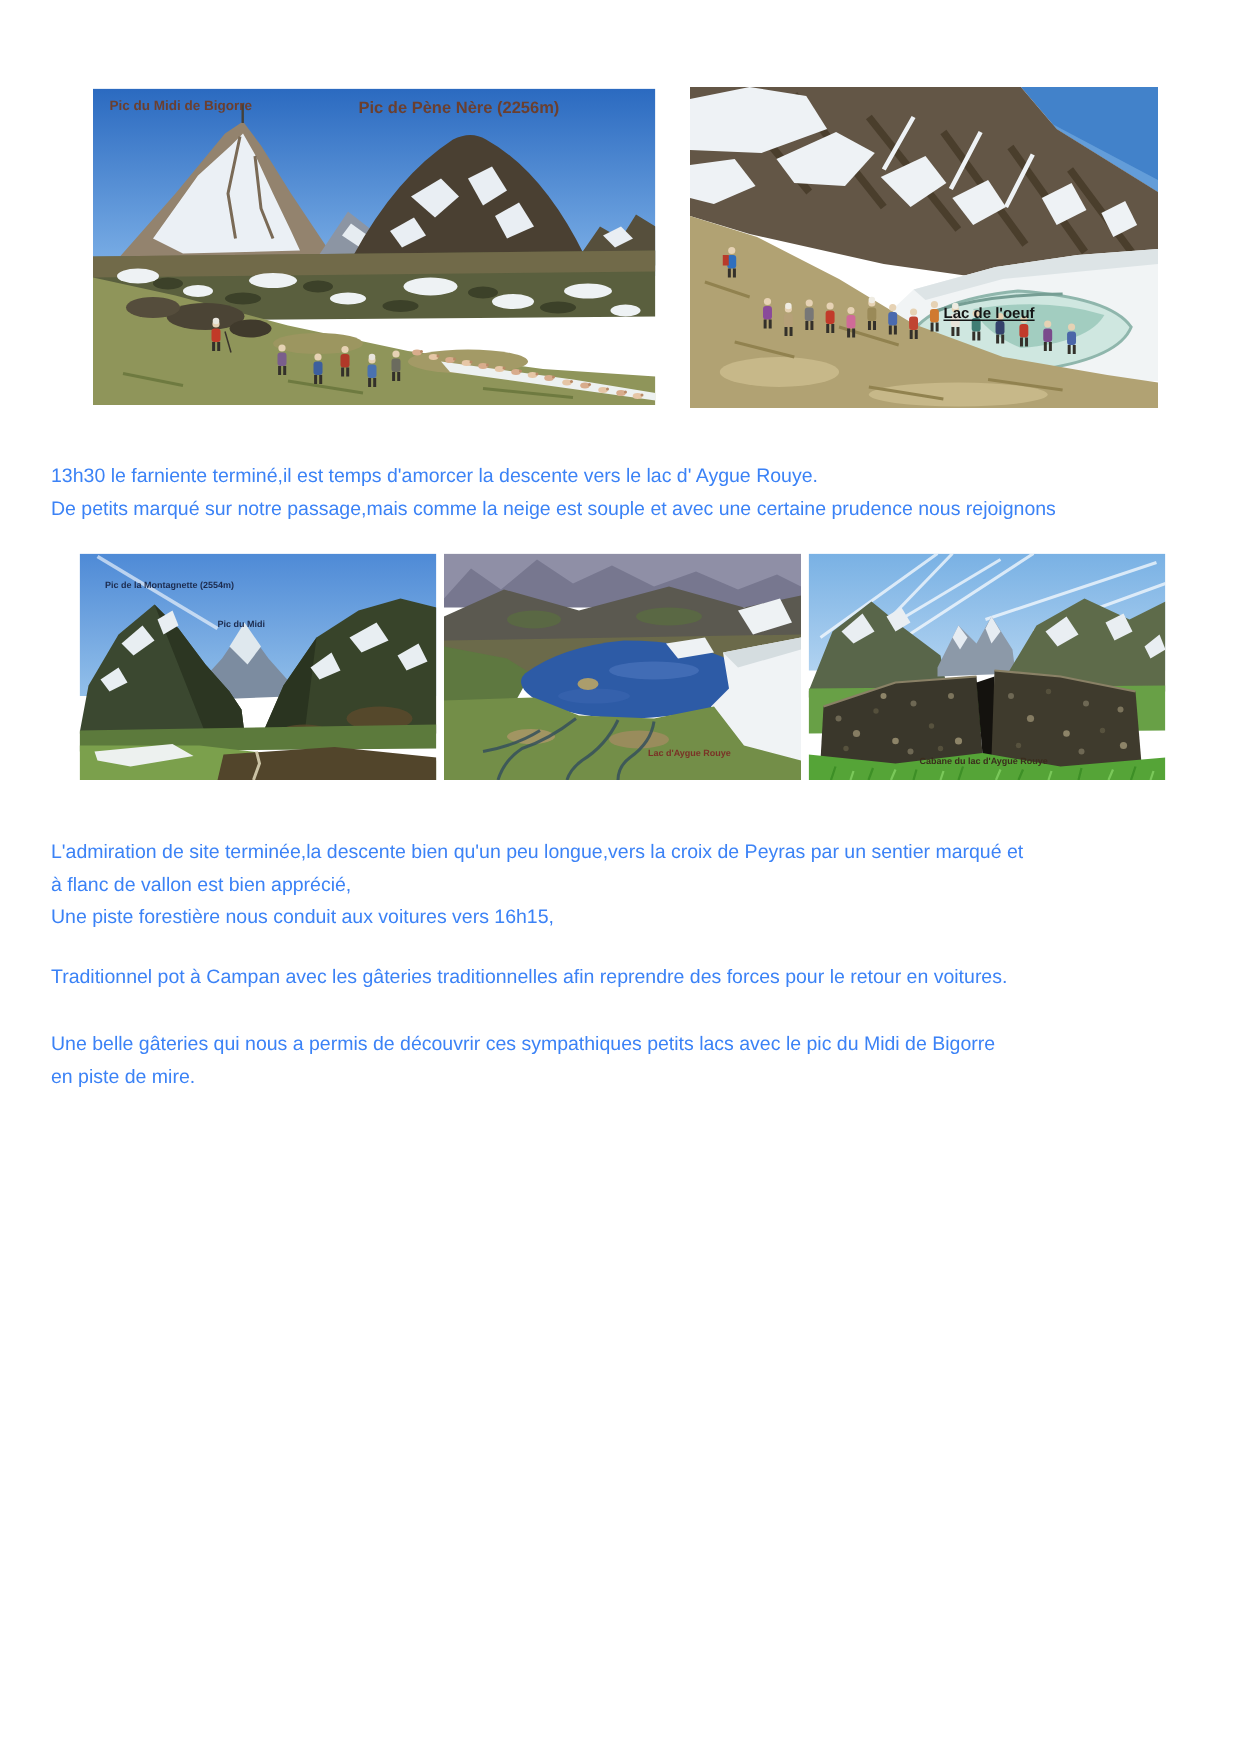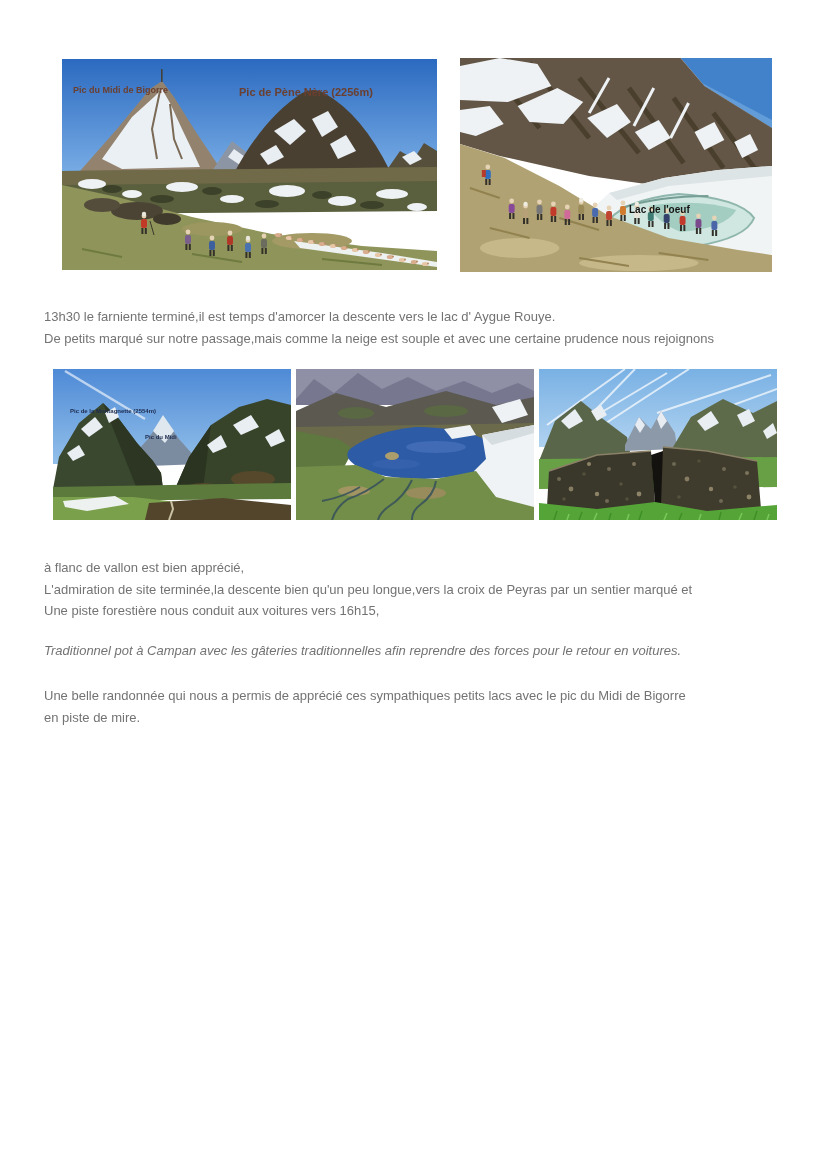--- a/index.html
+++ b/index.html
@@ -1,40 +1,40 @@
 <!DOCTYPE html>
 <html><head>
 <meta charset="utf-8">
 <style>
   html,body{margin:0;padding:0;}
   body{width:826px;height:1169px;background:#ffffff;font-family:"Liberation Sans","DejaVu Sans",sans-serif;}
   .page{position:relative;width:826px;height:1169px;background:#ffffff;overflow:hidden;}
 
   .photo{position:absolute;overflow:hidden;}
   .photo svg{display:block;width:100%;height:100%;}
-  .ph-label{position:absolute;white-space:nowrap;font-weight:bold;line-height:1;margin-top:20px;}
+  .ph-label{position:absolute;white-space:nowrap;font-weight:bold;line-height:1;}
 
   #photo-top-left{left:62px;top:59px;width:375px;height:211px;}
   #photo-top-right{left:460px;top:58px;width:312px;height:214px;}
   #photo-mid-left{left:53px;top:369px;width:238px;height:151px;}
   #photo-mid-center{left:296px;top:369px;width:238px;height:151px;}
   #photo-mid-right{left:539px;top:369px;width:238px;height:151px;}
 
   .lbl-tl1{left:11px;top:7px;font-size:9px;color:#6b3f2f;}
   .lbl-tl2{left:177px;top:8px;font-size:11px;color:#6b3f2f;}
-  .lbl-tr1{left:169px;top:127px;font-size:10px;color:#151515;font-weight:600;}
+  .lbl-tr1{left:169px;top:147px;font-size:10px;color:#151515;font-weight:600;text-decoration:underline;}
   .lbl-ml1{left:17px;top:19px;font-size:6px;color:#1c2b4e;}
   .lbl-ml2{left:92px;top:45px;font-size:6px;color:#1c2b4e;}
   .lbl-mc1{left:136px;top:131px;font-size:6px;color:#7a3226;}
   .lbl-mr1{left:74px;top:136px;font-size:6px;color:#3b2d1d;}
 
-  .para{position:absolute;left:44px;color:#737373;font-size:13px;line-height:21.5px;white-space:nowrap;}
+  .para{position:absolute;left:34px;color:#3b82f6;font-size:13px;line-height:21.5px;white-space:nowrap;}
   #para1{top:306px;}
   #para2{top:557px;}
-  #para3{top:640px;font-style:italic;}
+  #para3{top:640px;}
   #para4{top:685px;}
 </style>
 </head>
 <body>
 
 <div class="page">
 
   <div class="photo" id="photo-top-left">
     <svg viewBox="0 0 375 211" preserveAspectRatio="none">
       <defs>
@@ -343,27 +343,27 @@
       <g>
         <polygon points="0,134 58,140 116,133 168,142 238,136 238,151 0,151" fill="#55a437"></polygon>
         <path d="M15,151 L18,142 M40,151 L43,143 M70,151 L72,144 M100,151 L103,142 M140,151 L143,144 M180,151 L182,143 M215,151 L218,142" stroke="#3d8f26" stroke-width="1.5" fill="none"></path>
         <path d="M28,151 L30,145 M55,151 L58,144 M88,151 L90,145 M125,151 L128,144 M160,151 L162,145 M200,151 L203,144 M228,151 L230,145" stroke="#7ac85a" stroke-width="1.5" fill="none"></path>
       </g>
     </svg>
     <div class="ph-label lbl-mr1">Cabane du lac d'Aygue Rouye</div>
   </div>
 
   <div class="para" id="para2">
+    <div>L'admiration de site terminée,la descente bien qu'un peu longue,vers la croix de Peyras par un sentier marqué et</div>
     <div>à flanc de vallon est bien apprécié,</div>
-    <div>L'admiration de site terminée,la descente bien qu'un peu longue,vers la croix de Peyras par un sentier marqué et</div>
     <div>Une piste forestière nous conduit aux voitures vers 16h15,</div>
   </div>
 
   <div class="para" id="para3">
     <div>Traditionnel pot à Campan avec les gâteries traditionnelles afin reprendre des forces pour le retour en voitures.</div>
   </div>
 
   <div class="para" id="para4">
-    <div>Une belle randonnée qui nous a permis de apprécié ces sympathiques petits lacs avec le pic du Midi de Bigorre</div>
+    <div>Une belle gâteries qui nous a permis de découvrir ces sympathiques petits lacs avec le pic du Midi de Bigorre</div>
     <div>en piste de mire.</div>
   </div>
 
 </div>
 
 </body></html>

